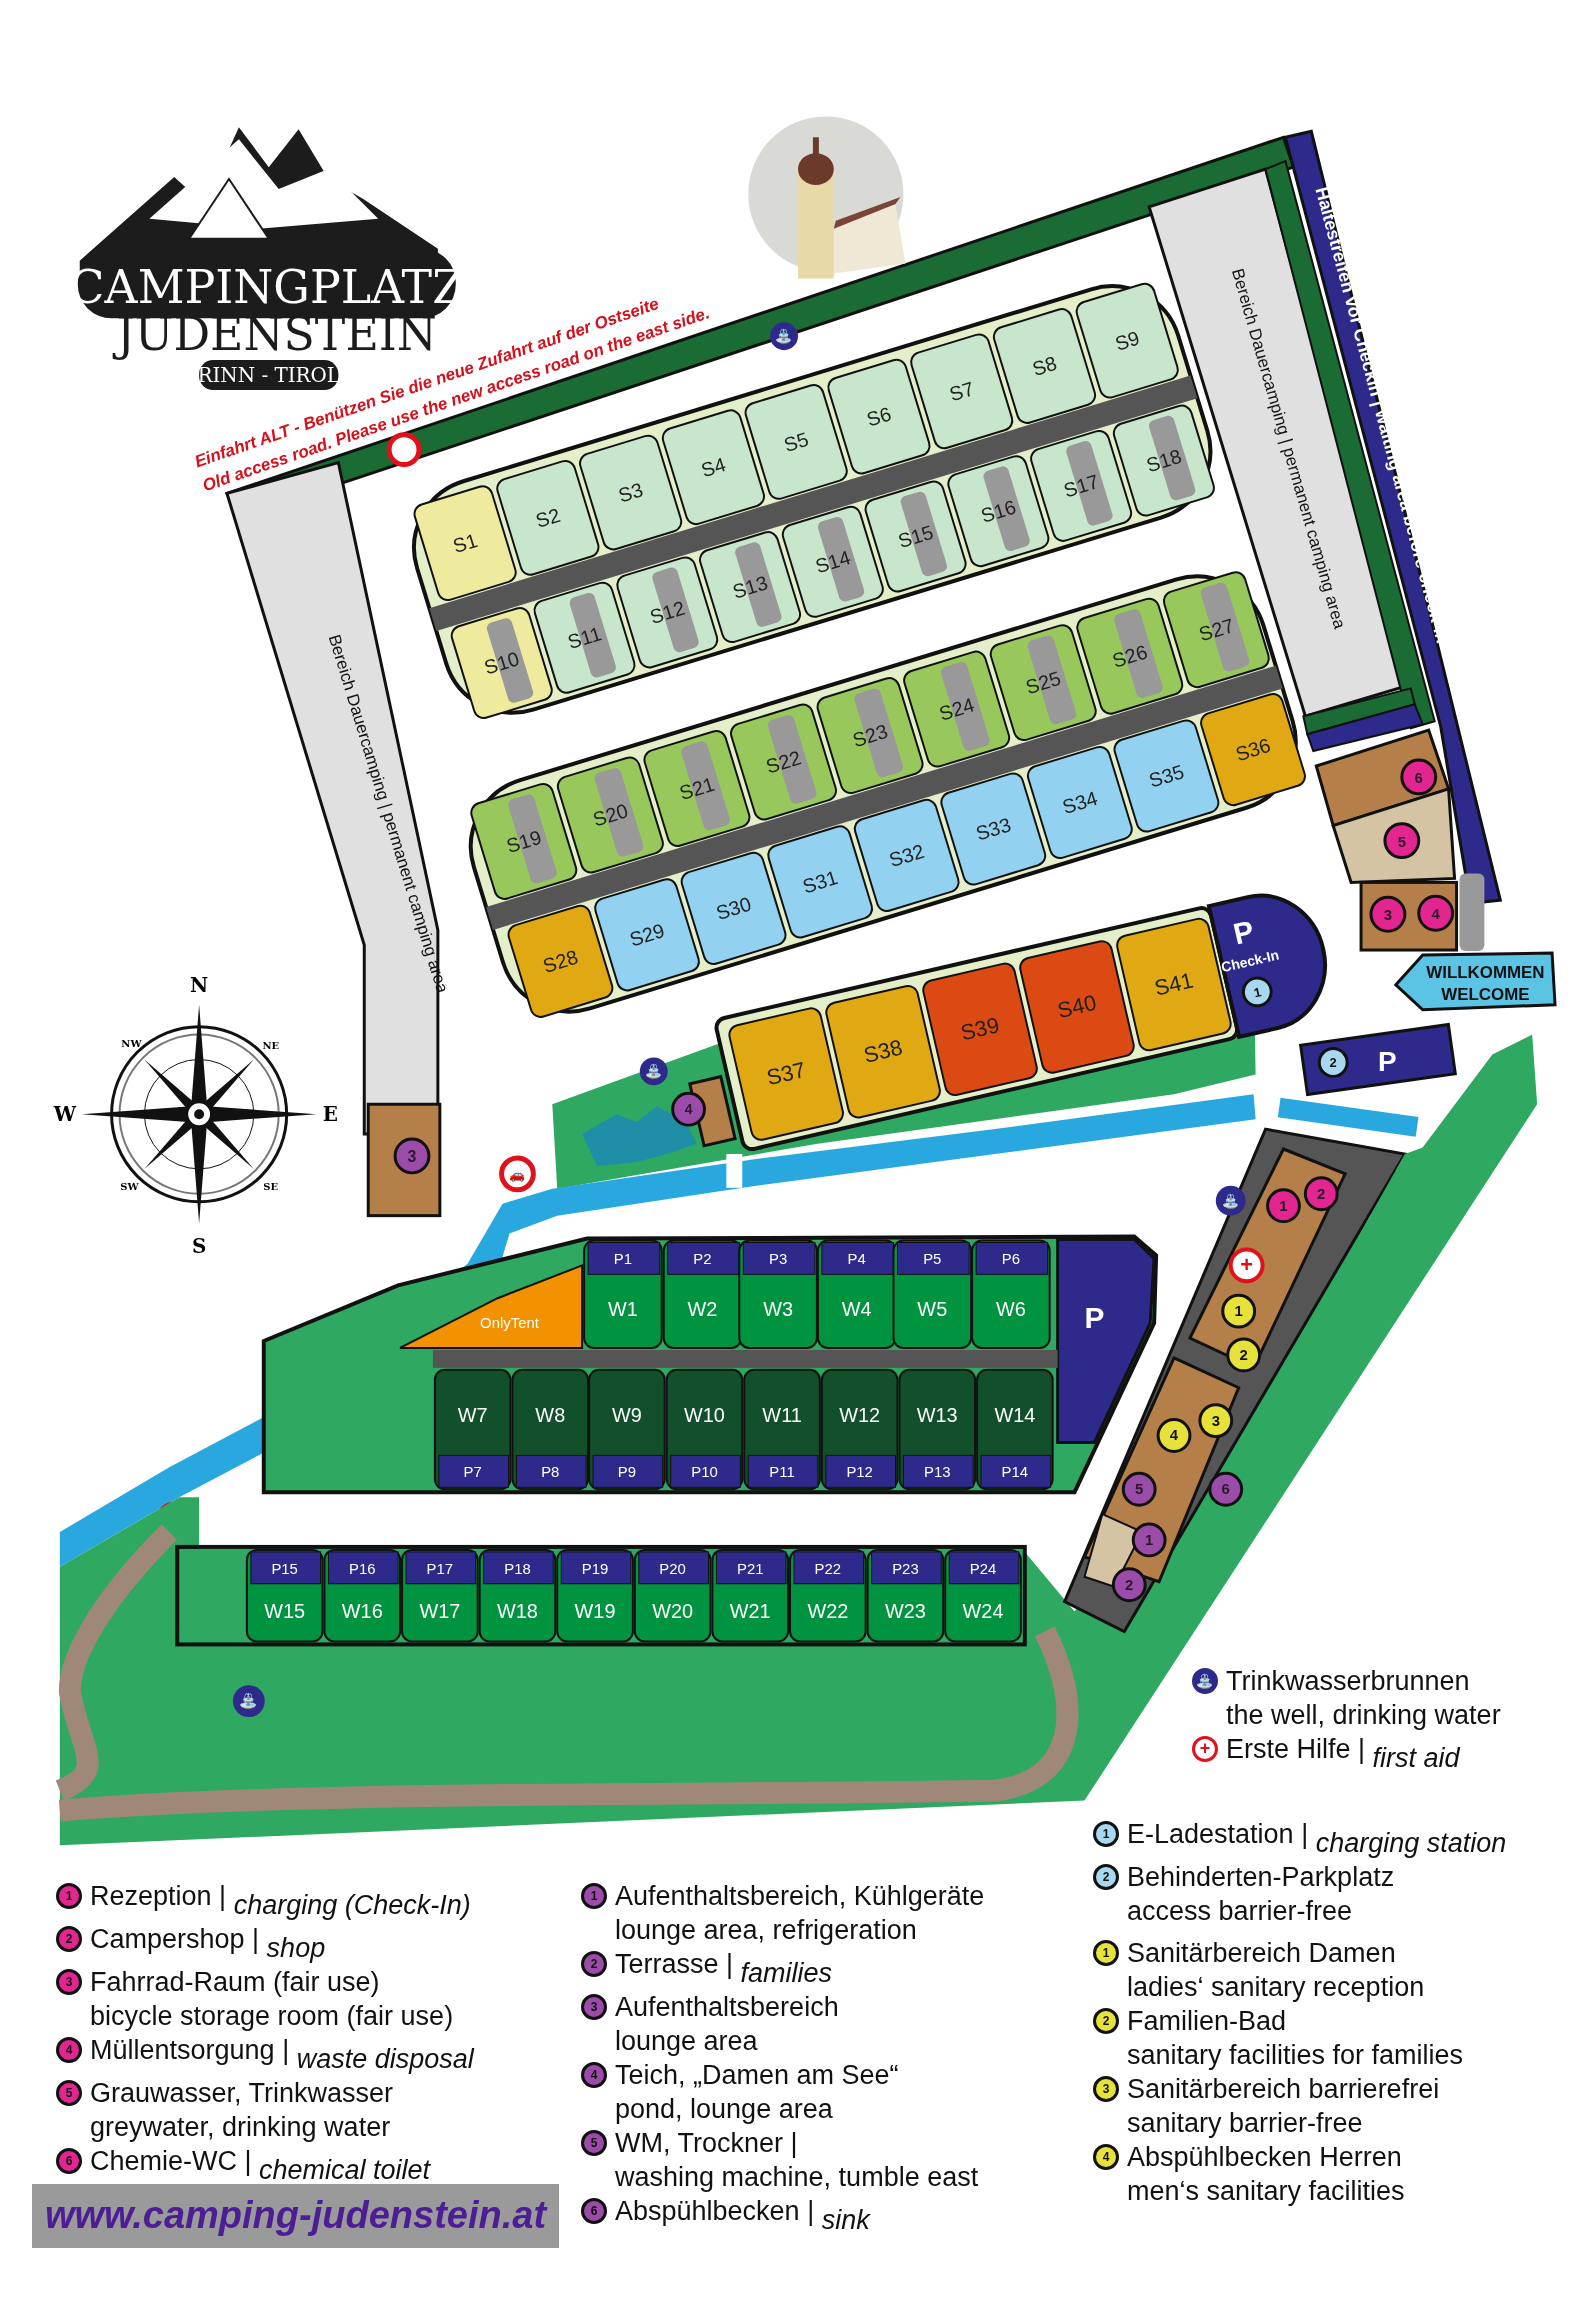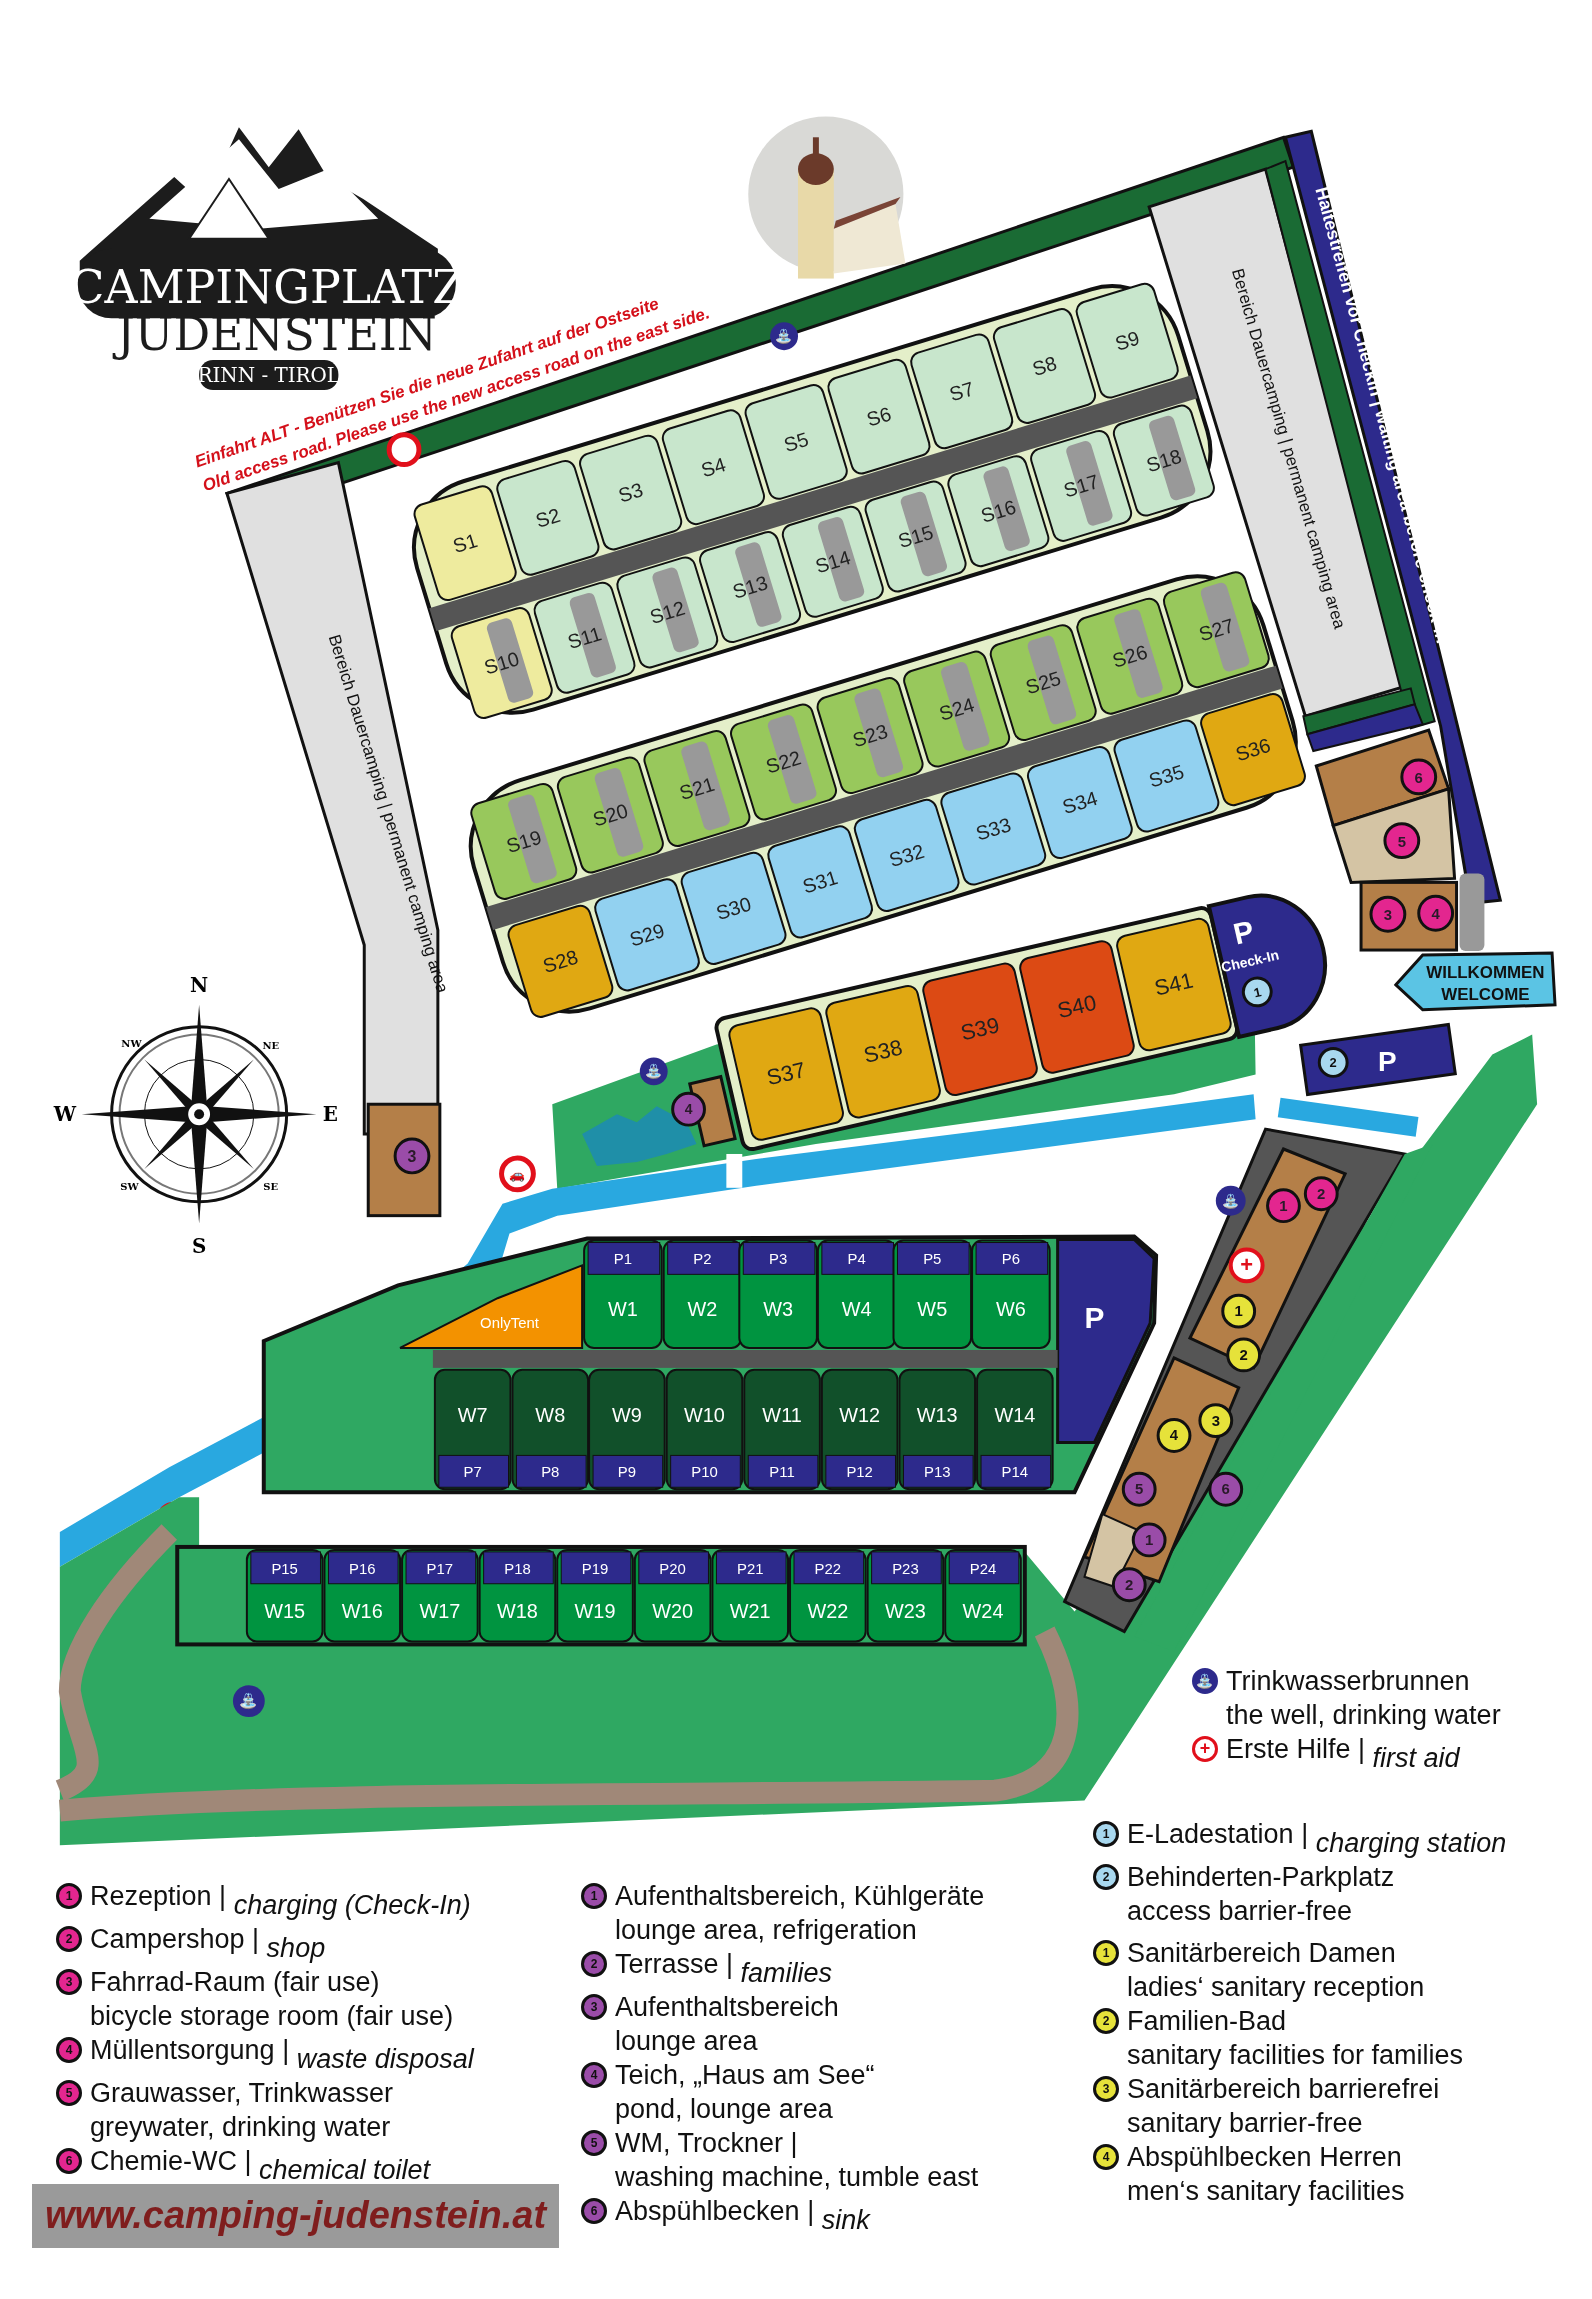--- a/index.html
+++ b/index.html
@@ -9,21 +9,21 @@
   .serif{font-family:"DejaVu Serif","Liberation Serif",serif;}
   .legend{position:absolute;font-family:"Liberation Sans",sans-serif;color:#111;font-size:27px;line-height:34px;}
   .legend .row{display:flex;align-items:flex-start;}
   .legend .num{flex:0 0 26px;width:26px;height:26px;border:3px solid #111;border-radius:50%;box-sizing:border-box;font-size:12px;font-weight:bold;text-align:center;line-height:20px;margin:4px 8px 0 0;}
   .legend .indent{padding-left:34px;}
   .legend i{font-style:italic;margin-top:9px;}
   .pink{background:#e3268f;}
   .purple{background:#9a4ca8;}
   .lblue{background:#a8d8ef;}
   .yellow{background:#e6e23a;}
-  .website{position:absolute;left:32px;top:2184px;width:527px;height:64px;background:#9a9a9a;color:#7f1d1d;font-weight:bold;font-style:italic;font-size:38px;text-align:center;line-height:62px;font-family:"Liberation Sans",sans-serif;}
+  .website{position:absolute;left:32px;top:2184px;width:527px;height:64px;background:#9a9a9a;color:#4c1d95;font-weight:bold;font-style:italic;font-size:38px;text-align:center;line-height:62px;font-family:"Liberation Sans",sans-serif;}
 </style>
 </head>
 <body>
 
 <svg width="1592" height="2299" viewBox="0 0 1600 2311">
 
   <polygon points="228,496 1290,138 1300,168 240,520" fill="#1a6b34" stroke="#111" stroke-width="3"></polygon>
 
   <polygon points="1155,208 1272,170 1412,690 1312,720" fill="#e0e0e0" stroke="#111" stroke-width="3"></polygon>
 
@@ -632,21 +632,21 @@
     </div>
   <div class="indent">lounge area, refrigeration</div>
   <div class="row"><span class="num purple">2</span><span>Terrasse</span>&nbsp;|&nbsp;<i>families</i></div>
   <div class="row">
       <span class="num purple">3</span>
       <span>Aufenthaltsbereich</span>
     </div>
   <div class="indent">lounge area</div>
   <div class="row">
       <span class="num purple">4</span>
-      <span>Teich, „Haus am See“</span>
+      <span>Teich, „Damen am See“</span>
     </div>
   <div class="indent">pond, lounge area</div>
   <div class="row">
       <span class="num purple">5</span>
       <span>WM, Trockner |</span>
     </div>
   <div class="indent">washing machine, tumble east</div>
   <div class="row"><span class="num purple">6</span><span>Abspühlbecken</span>&nbsp;|&nbsp;<i>sink</i></div>
 </div>
 

